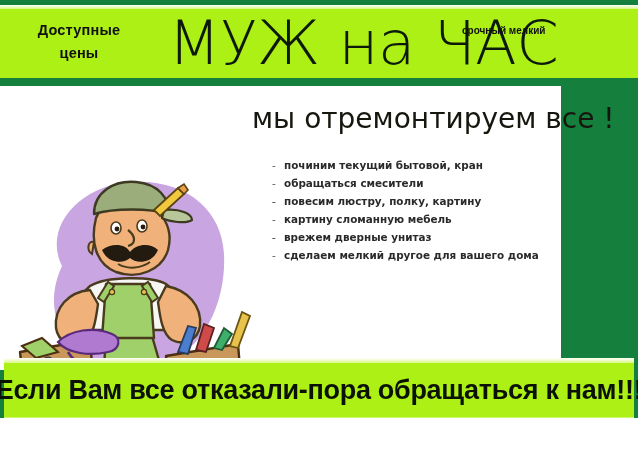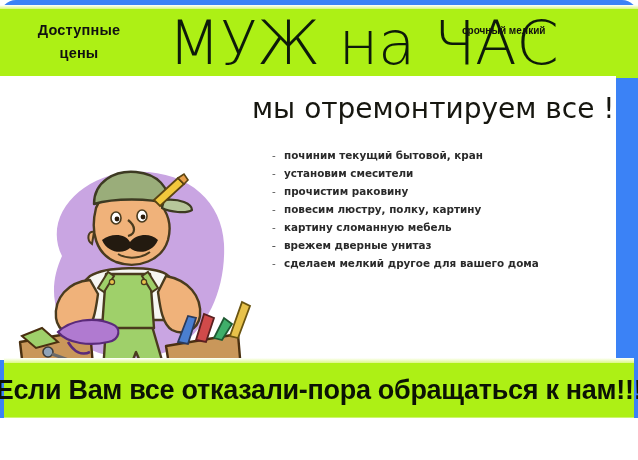--- a/index.html
+++ b/index.html
@@ -3,21 +3,21 @@
 <meta charset="utf-8">
 <style>
   html,body{margin:0;padding:0;}
   body{
     width:638px;height:460px;
     background:#ffffff;
     font-family:"Liberation Sans","DejaVu Sans",sans-serif;
     overflow:hidden;
     position:relative;
   }
-  .poster{position:absolute;inset:0;background:#3b82f6;border-radius:16px;}
+  .poster{position:absolute;inset:0;background:#15803d;}
 
   
   .top-band{
     position:absolute;left:0;top:8px;width:638px;height:70px;
     background:#adf015;
     display:flex;align-items:center;
   }
   .top-band::before{
     content:"";position:absolute;left:0;top:-3px;width:100%;height:4px;
     background:linear-gradient(#ffffff,#d9f77e);
@@ -35,21 +35,21 @@
     font-weight:300;font-size:61px;line-height:62px;
     color:#0d1a0a;white-space:nowrap;letter-spacing:-.5px;
   }
   .slogan-right{
     position:absolute;left:462px;top:11px;width:172px;
     color:#111;font-weight:bold;font-size:10px;line-height:23px;
   }
   .slogan-right .l2{display:block;}
 
   
-  .middle{position:absolute;left:0;top:76px;width:616px;height:284px;background:#fff;}
+  .middle{position:absolute;left:0;top:86px;width:561px;height:284px;background:#fff;}
 
   .tagline{
     position:absolute;left:252px;top:16px;
     font-family:"DejaVu Sans","Liberation Sans",sans-serif;
     font-weight:400;font-size:28px;line-height:34px;
     color:#16160f;white-space:nowrap;
   }
 
   .service-list{
     position:absolute;left:272px;top:70px;width:330px;
@@ -107,22 +107,22 @@
       <span>срочный мелкий</span>
     </div>
   </div>
 
   <div class="middle">
 
     <div class="tagline">мы отремонтируем все !</div>
 
     <ul class="service-list">
       <li><span class="dash">-</span><span>починим текущий бытовой, кран</span></li>
-      <li><span class="dash">-</span><span>установим  смесители</span></li>
-      <li><span class="dash">-</span><span>прочистим раковину</span></li>
+      <li><span class="dash">-</span><span>обращаться  смесители</span></li>
+      <li><span class="dash">-</span></li>
       <li><span class="dash">-</span><span>повесим люстру, полку, картину</span></li>
       <li><span class="dash">-</span><span>картину сломанную мебель</span></li>
       <li><span class="dash">-</span></li>
       <li><span class="dash">-</span><span>врежем дверные унитаз</span></li>
       <li><span class="dash">-</span><span>сделаем мелкий другое для вашего дома</span></li>
     </ul>
 
     <div class="illustration">
       <svg width="250" height="282" viewBox="0 0 250 282" xmlns="http://www.w3.org/2000/svg">
 

